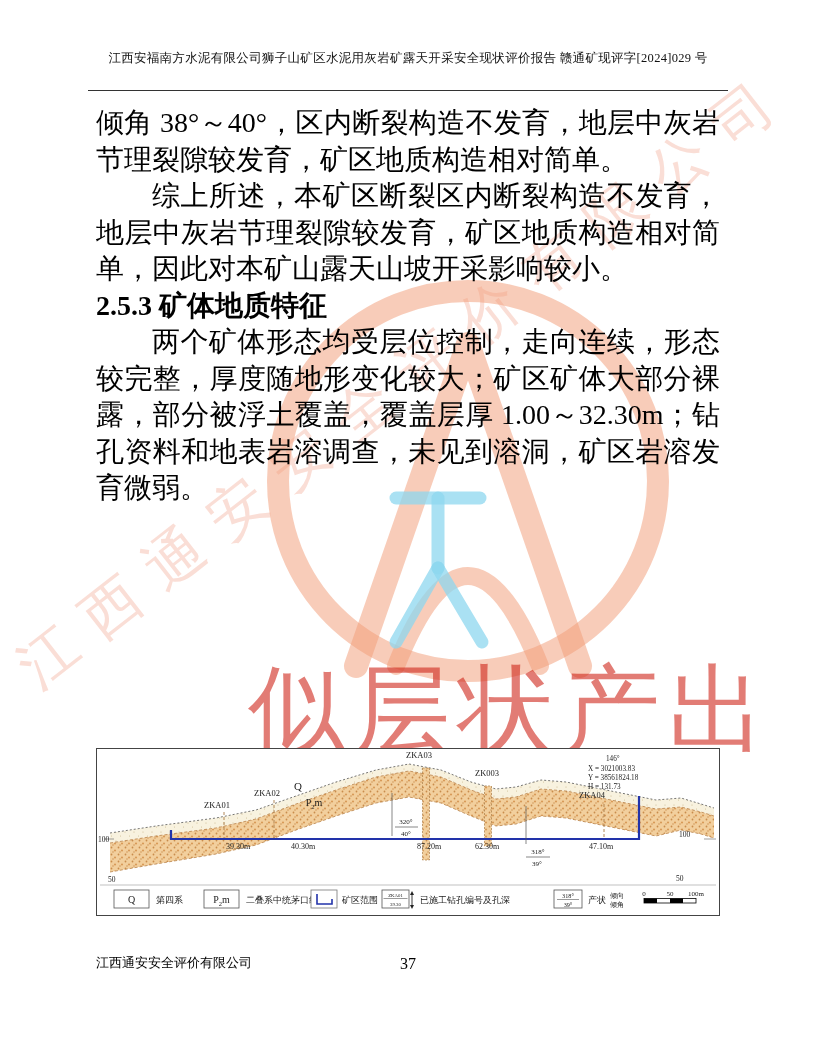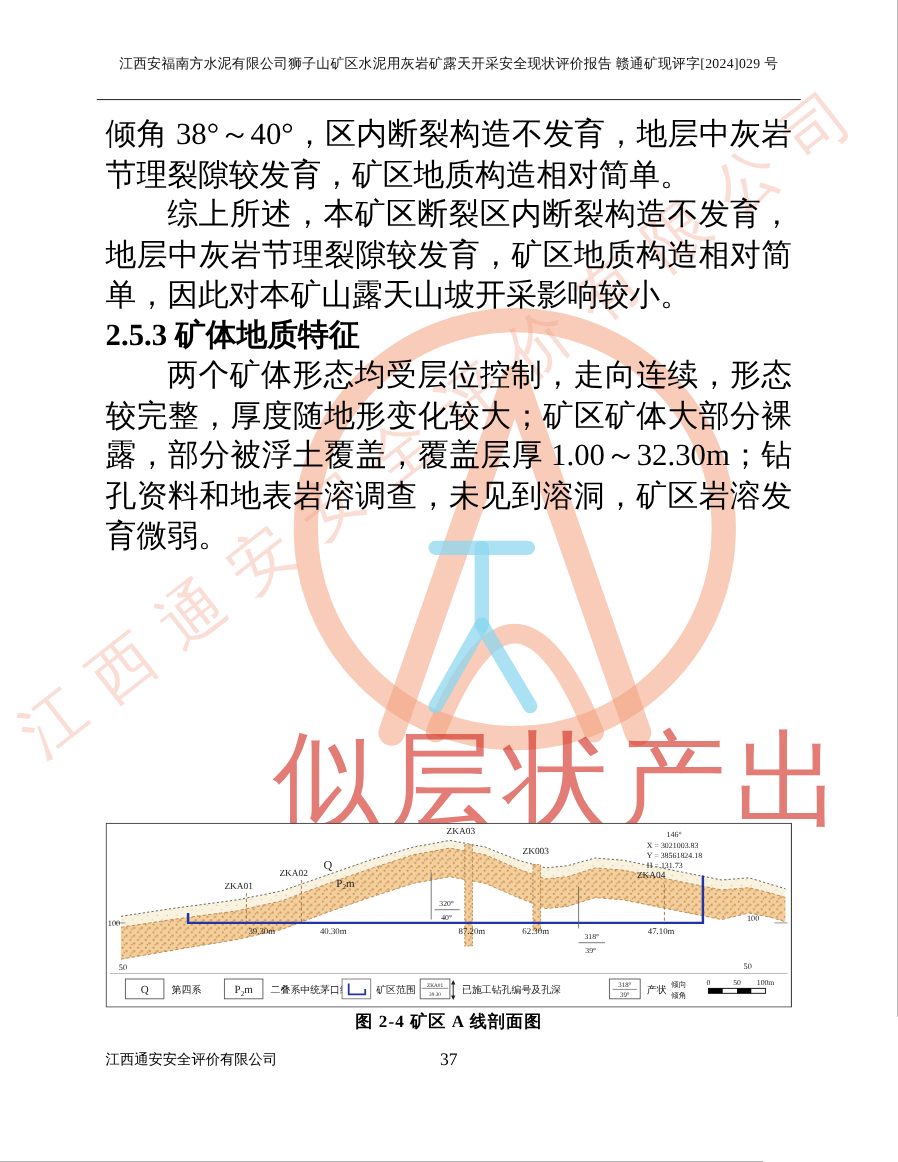--- a/index.html
+++ b/index.html
@@ -201,20 +201,19 @@
           <text x="574" y="147.5">50</text>
           <text x="600" y="147.5">100m</text>
           <rect x="548" y="150.5" width="52" height="4.5" fill="#fff" stroke="#000" stroke-width="0.8"></rect>
           <rect x="548" y="150.5" width="13" height="4.5" fill="#000"></rect>
           <rect x="574" y="150.5" width="13" height="4.5" fill="#000"></rect>
         </g>
       </g>
     </svg>
   </div>
 
-  <div class="caption">图 2-4 矿区 A 线剖面图</div>
 
   <div class="footer">
     <span>江西通安安全评价有限公司</span>
     <span class="pagenum">37</span>
   </div>
 
 </div>
 
 </body></html>

